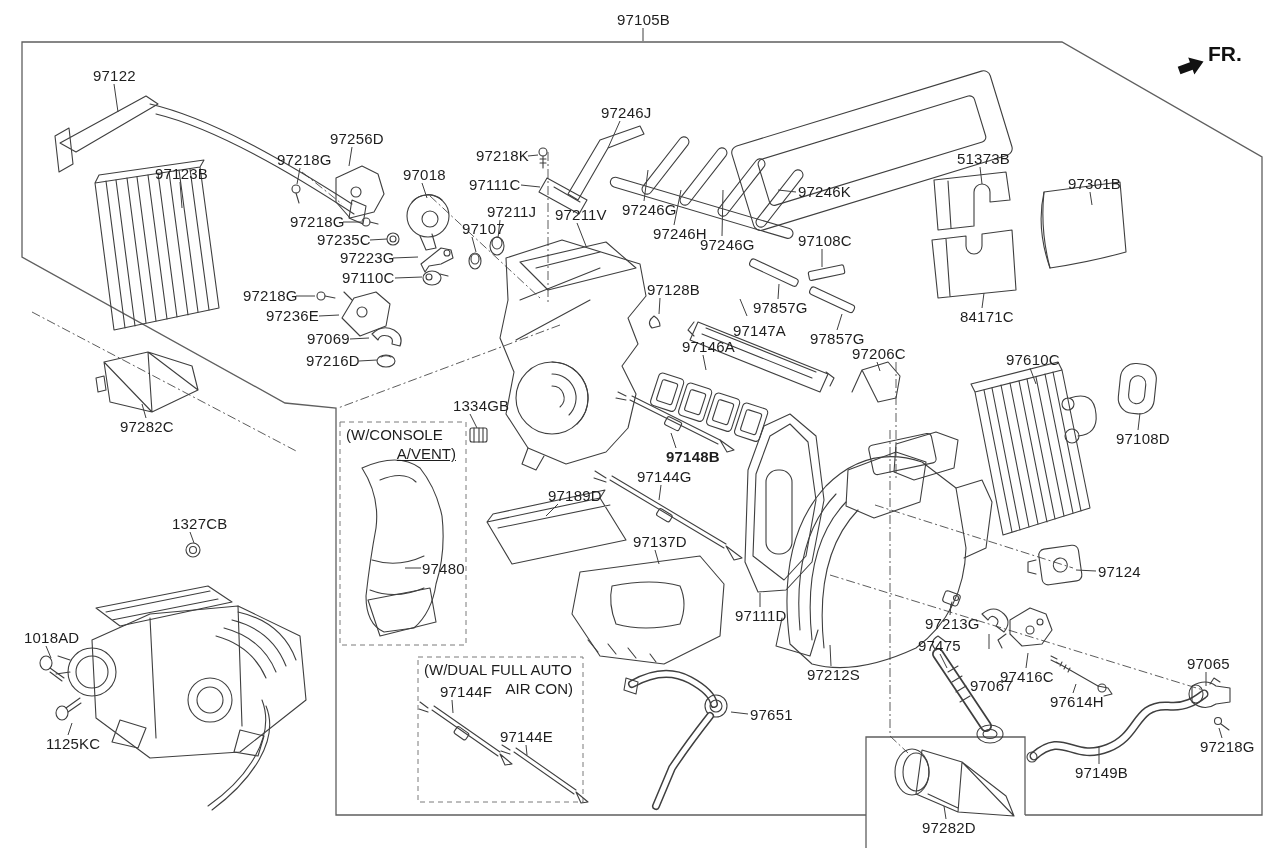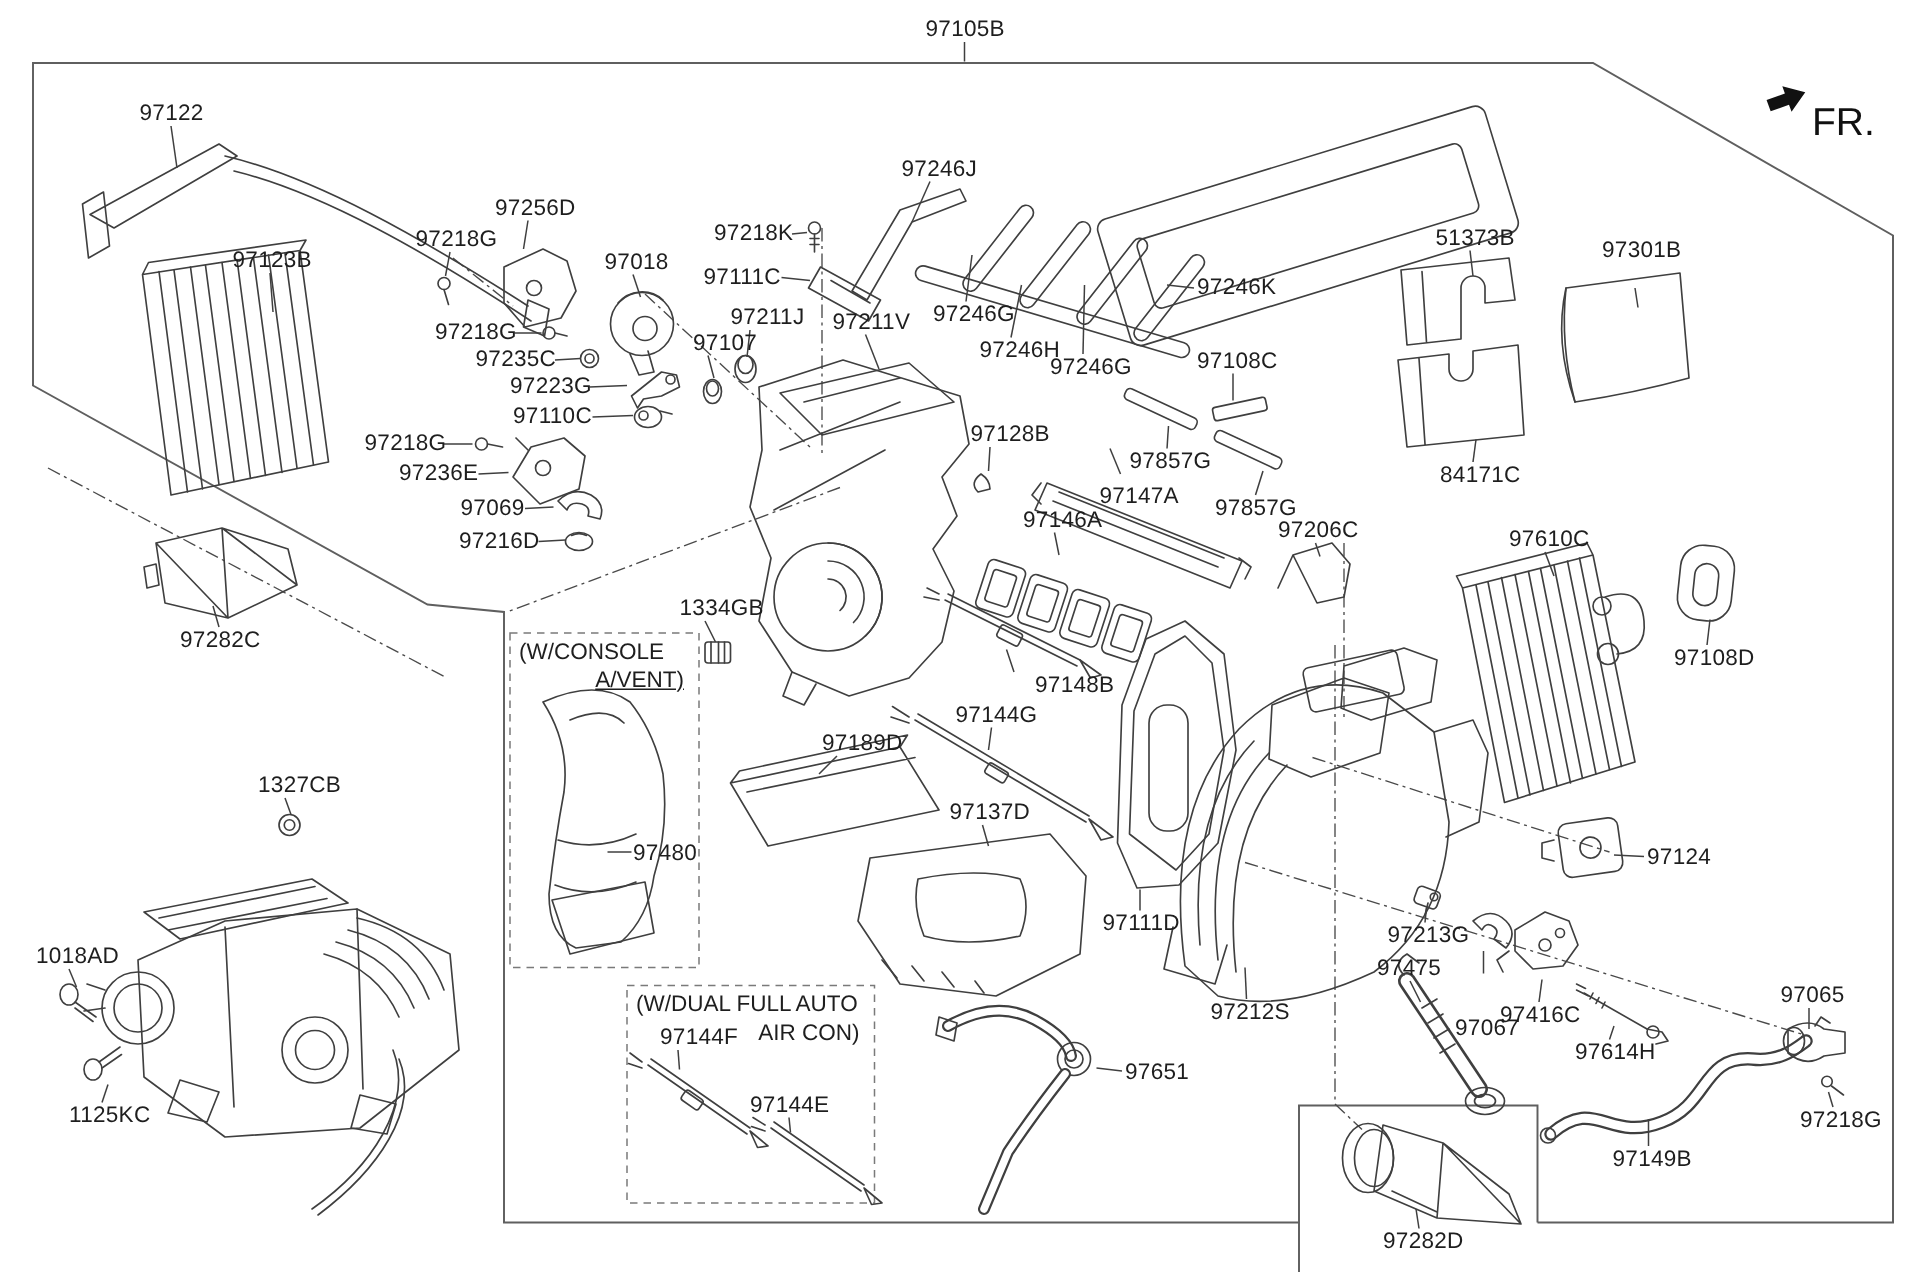--- a/index.html
+++ b/index.html
@@ -1,21 +1,21 @@
 <!DOCTYPE html>
 <html><head>
 <meta charset="utf-8">
 <style>
   html,body{margin:0;padding:0;background:#ffffff;}
   #stage{position:relative;width:1287px;height:848px;background:#fff;overflow:hidden;
          font-family:"Liberation Sans",sans-serif;}
   .plabel{position:absolute;font-size:15px;line-height:1;color:#1e1e1e;white-space:nowrap;
           letter-spacing:.2px;cursor:default;}
   .boxtext{position:absolute;font-size:15px;line-height:1;color:#1e1e1e;white-space:nowrap;}
-  #fr-label{position:absolute;left:1208px;top:42px;font-size:26px;font-weight:normal;color:#111;margin-top:24px;}
+  #fr-label{position:absolute;left:1208px;top:42px;font-size:21px;font-weight:bold;color:#111;}
   svg{position:absolute;left:0;top:0;}
 </style>
 </head>
 <body>
 
 <div id="stage">
 
   <svg id="art" width="1287" height="848" viewBox="0 0 1287 848">
 
     <path d="M22,42 H1062 L1262,157 V815 H336 V408 L285,403 L22,257 Z" fill="none" stroke="#5f5f5f" stroke-width="1.3"></path>
@@ -460,29 +460,29 @@
     <div class="plabel" style="left: 266px; top: 308px;">97236E</div>
     <div class="plabel" style="left: 307px; top: 331px;">97069</div>
     <div class="plabel" style="left: 306px; top: 353px;">97216D</div>
     <div class="plabel" style="left: 647px; top: 282px;">97128B</div>
     <div class="plabel" style="left: 733px; top: 283px; margin-top: 40px;">97147A</div>
     <div class="plabel" style="left: 753px; top: 300px;">97857G</div>
     <div class="plabel" style="left: 810px; top: 331px;">97857G</div>
     <div class="plabel" style="left: 852px; top: 346px;">97206C</div>
     <div class="plabel" style="left: 682px; top: 339px;">97146A</div>
     <div class="plabel" style="left: 957px; top: 151px;">51373B</div>
-    <div class="plabel" style="left: 1068px; top: 159px;">97301B</div>
+    <div class="plabel" style="left: 1068px; top: 176px;">97301B</div>
     <div class="plabel" style="left: 960px; top: 309px;">84171C</div>
     <div class="plabel" style="left: 1006px; top: 352px;">97610C</div>
     <div class="plabel" style="left: 1116px; top: 431px;">97108D</div>
     <div class="plabel" style="left: 1098px; top: 564px;">97124</div>
     <div class="plabel" style="left: 120px; top: 419px;">97282C</div>
     <div class="plabel" style="left: 453px; top: 398px;">1334GB</div>
     <div class="plabel" style="left: 172px; top: 516px;">1327CB</div>
-    <div class="plabel" style="left: 690px; top: 449px;">97148B</div>
+    <div class="plabel" style="left: 666px; top: 449px; font-weight: bold;">97148B</div>
     <div class="plabel" style="left: 637px; top: 469px;">97144G</div>
     <div class="plabel" style="left: 548px; top: 488px;">97189D</div>
     <div class="plabel" style="left: 633px; top: 534px;">97137D</div>
     <div class="plabel" style="left: 735px; top: 608px;">97111D</div>
     <div class="plabel" style="left: 807px; top: 667px;">97212S</div>
     <div class="plabel" style="left: 422px; top: 561px;">97480</div>
     <div class="plabel" style="left: 24px; top: 630px;">1018AD</div>
     <div class="plabel" style="left: 46px; top: 736px;">1125KC</div>
     <div class="plabel" style="left: 420px; top: 684px; margin-left: 20px;">97144F</div>
     <div class="plabel" style="left: 500px; top: 729px;">97144E</div>

